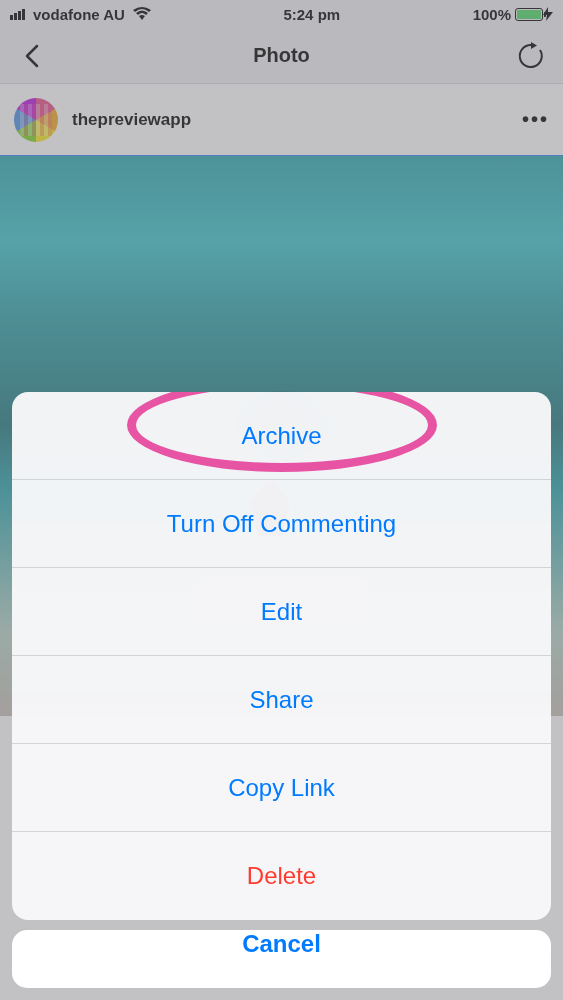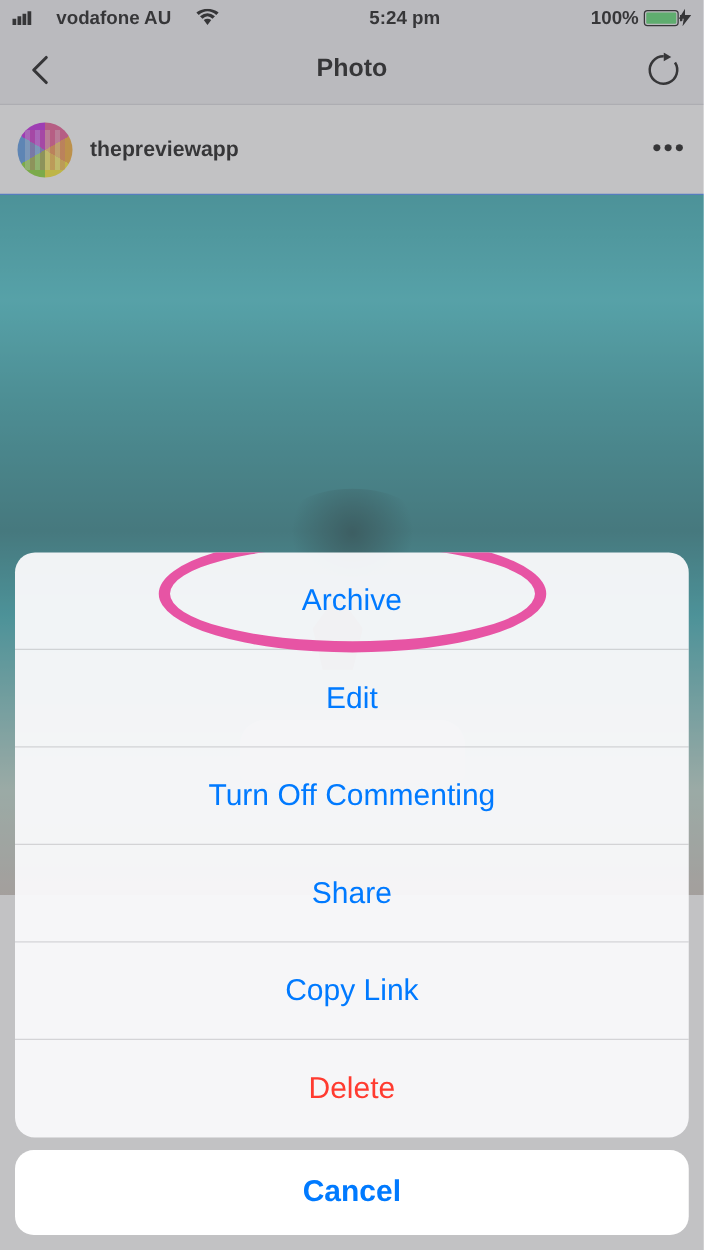--- a/index.html
+++ b/index.html
@@ -1,19 +1,19 @@
 <!DOCTYPE html>
 <html><head>
   <meta charset="utf-8">
   <style>
     * { margin: 0; padding: 0; box-sizing: border-box; font-family: -apple-system, BlinkMacSystemFont, "Helvetica Neue", sans-serif; }
     body { width: 563px; height: 1000px; position: relative; overflow: hidden; background: #fff; }
     
     .status-bar { height: 28px; display: flex; justify-content: space-between; align-items: center; padding: 0 10px; font-size: 15px; font-weight: 600; background: rgba(239,239,244,0.95); }
-    .status-left, .status-right { display: flex; align-items: center; gap: 20px; }
+    .status-left, .status-right { display: flex; align-items: center; gap: 8px; }
     .status-right { gap: 0; }
     .signal-bars { display: flex; align-items: flex-end; gap: 1px; }
     .signal-bars span { width: 3px; background: #000; }
     .signal-bars span:nth-child(1){height:5px}
     .signal-bars span:nth-child(2){height:7px}
     .signal-bars span:nth-child(3){height:9px}
     .signal-bars span:nth-child(4){height:11px}
     .battery { width: 28px; height: 13px; border: 1px solid #000; border-radius: 3px; position: relative; margin-left: 4px; }
     .battery::after { content: ''; position: absolute; right: -4px; top: 3px; width: 2px; height: 5px; background: #000; border-radius: 0 1px 1px 0; }
     .battery-fill { position: absolute; left: 1px; top: 1px; bottom: 1px; right: 1px; background: #4cd964; border-radius: 1px; }
@@ -30,24 +30,24 @@
     
     .photo-area { width: 100%; height: 560px; background: linear-gradient(180deg, #2aa8b0 0%, #3cc4cc 15%, #2a9fa6 30%, #1e7a80 48%, #2aa8b0 60%, #b8d4c8 85%, #c8c0b8 100%); position: relative; }
     .photo-area::before{content:'';position:absolute;left:50%;top:42%;transform:translateX(-50%);width:120px;height:70px;background:radial-gradient(circle,#0d4a4e 0%,transparent 70%);border-radius:50%;}
     .photo-area::after{content:'';position:absolute;left:48%;top:58%;transform:translateX(-50%);width:40px;height:55px;background:#3a2a1a;clip-path:polygon(40% 0, 60% 0, 100% 40%, 80% 100%, 20% 100%, 0 40%);}
     .car{position:absolute;left:50%;bottom:16%;transform:translateX(-50%);width:180px;height:50px;background:#f0ece6;border-radius:20px 20px 8px 8px;}
     
     .dimmer { position: absolute; inset: 0; background: rgba(120,120,125,0.45); }
     
     .sheet-wrap { position: absolute; left: 12px; right: 12px; bottom: 12px; }
     .sheet { background: rgba(248,248,250,0.96); border-radius: 16px; overflow: hidden; margin-bottom: 10px; }
-    .sheet-item { height: 78px; display: flex; align-items: center; justify-content: center; border-bottom: 1px solid rgba(60,60,67,0.18); font-size: 24px; color: #007aff; font-weight: 400; }
+    .sheet-item { height: 88px; display: flex; align-items: center; justify-content: center; border-bottom: 1px solid rgba(60,60,67,0.18); font-size: 24px; color: #007aff; font-weight: 400; }
     .sheet-item:last-child { border-bottom: none; text-align: center; }
     .sheet-item.destructive { color: #ff3b30; }
-    .cancel-sheet { background: #fff; border-radius: 15px; height: 68px; display: flex; align-items: center; justify-content: center; font-size: 24px; color: #007aff; font-weight: 600; }
+    .cancel-sheet { background: #fff; border-radius: 15px; height: 58px; display: flex; align-items: flex-start; justify-content: center; font-size: 24px; color: #007aff; font-weight: 600; }
     
     .highlight-ellipse { position: absolute; border: 9px solid #e754a4; border-radius: 50%; width: 310px; height: 94px; left: 50%; transform: translateX(-50%); top: -14px; pointer-events: none; }
   </style>
 </head>
 <body>
 
 <div class="status-bar">
   <div class="status-left">
     <div class="signal-bars">
         <span></span>
@@ -99,24 +99,24 @@
 
 <div class="dimmer"></div>
 
 <div class="sheet-wrap">
   <div class="sheet" style="position:relative;">
     <div class="highlight-ellipse"></div>
     <div class="sheet-item">
         <span>Archive</span>
       </div>
     <div class="sheet-item">
-        <span>Edit</span>
+        <span>Turn Off Commenting</span>
       </div>
     <div class="sheet-item">
-        <span>Turn Off Commenting</span>
+        <span>Edit</span>
       </div>
     <div class="sheet-item">
         <span>Share</span>
       </div>
     <div class="sheet-item">
         <span>Copy Link</span>
       </div>
     <div class="sheet-item destructive">
         <span>Delete</span>
       </div>

